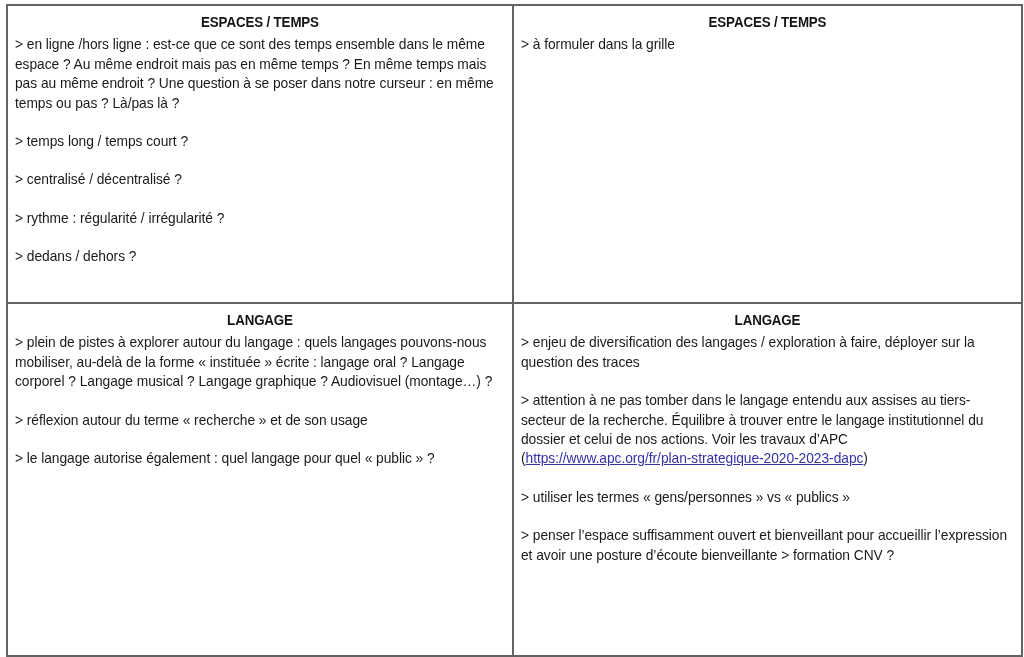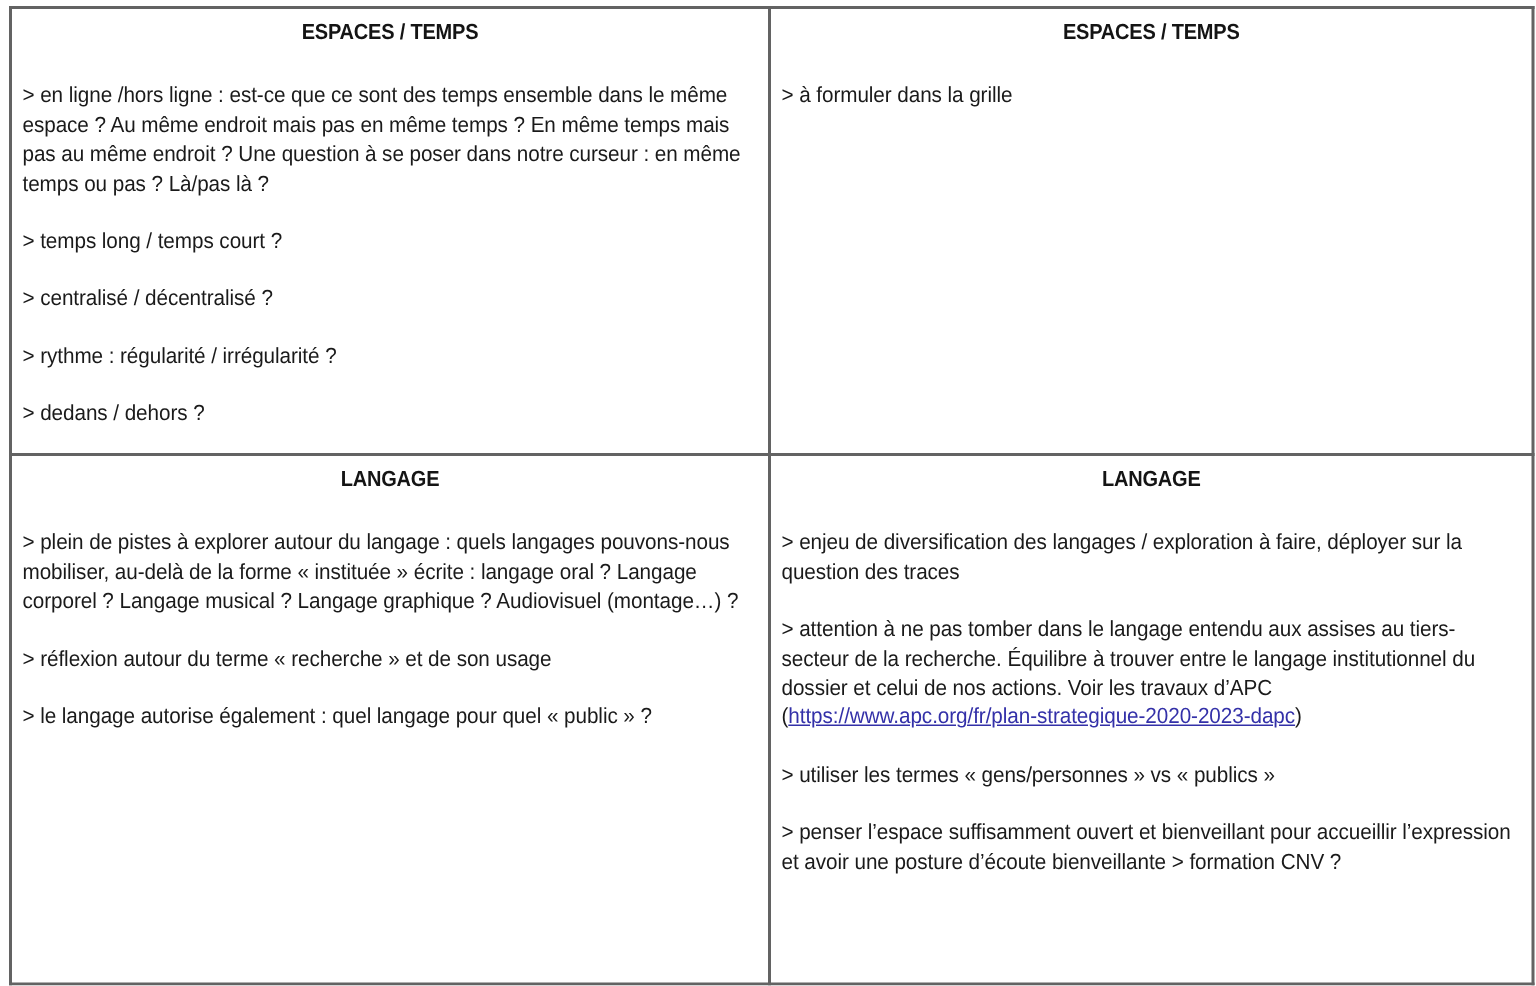--- a/index.html
+++ b/index.html
@@ -59,21 +59,21 @@
     font-size: 14.5px;
     letter-spacing: -0.15px;
     text-align: center;
     margin: 2px 0 0 0;
     line-height: 1.2;
     color: #141414;
     transform: scaleX(0.92);
   }
 
   .body-block {
-    margin-top: 24px;
+    margin-top: 4px;
   }
 
   .para {
     font-family: "Liberation Sans Narrow", "Liberation Sans", sans-serif;
     font-size: 14.6px;
     line-height: 19.4px;
     color: #1a1a1a;
     margin: 0 0 19px 0;
     text-align: left;
     letter-spacing: -0.05px;

